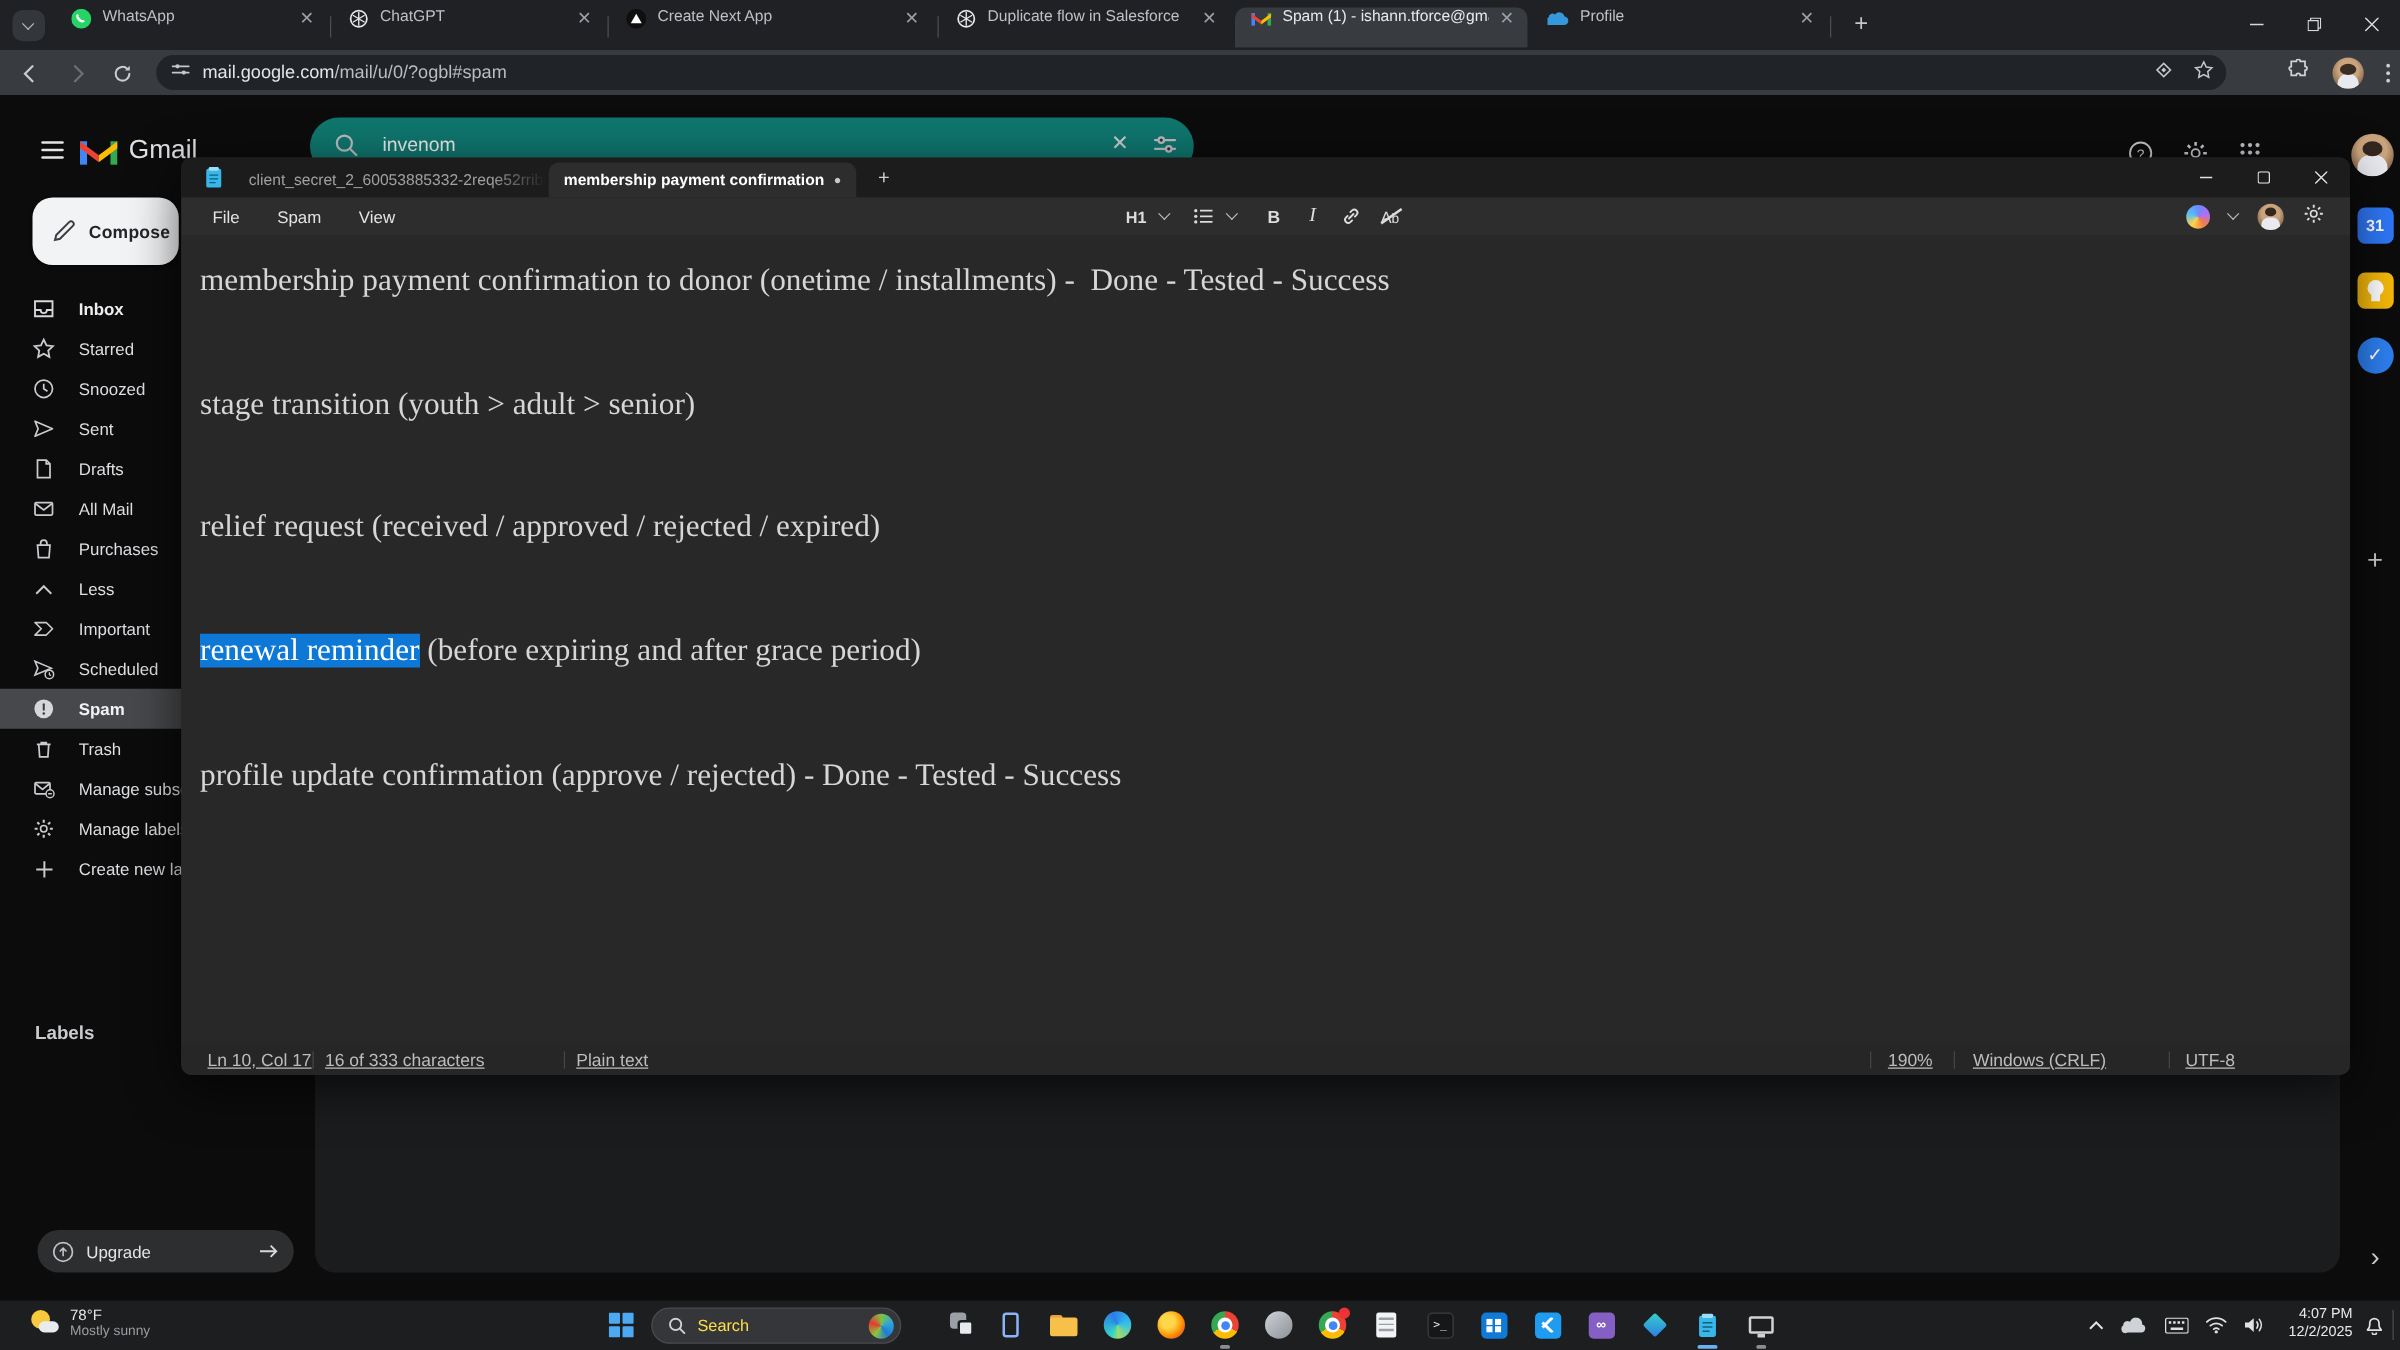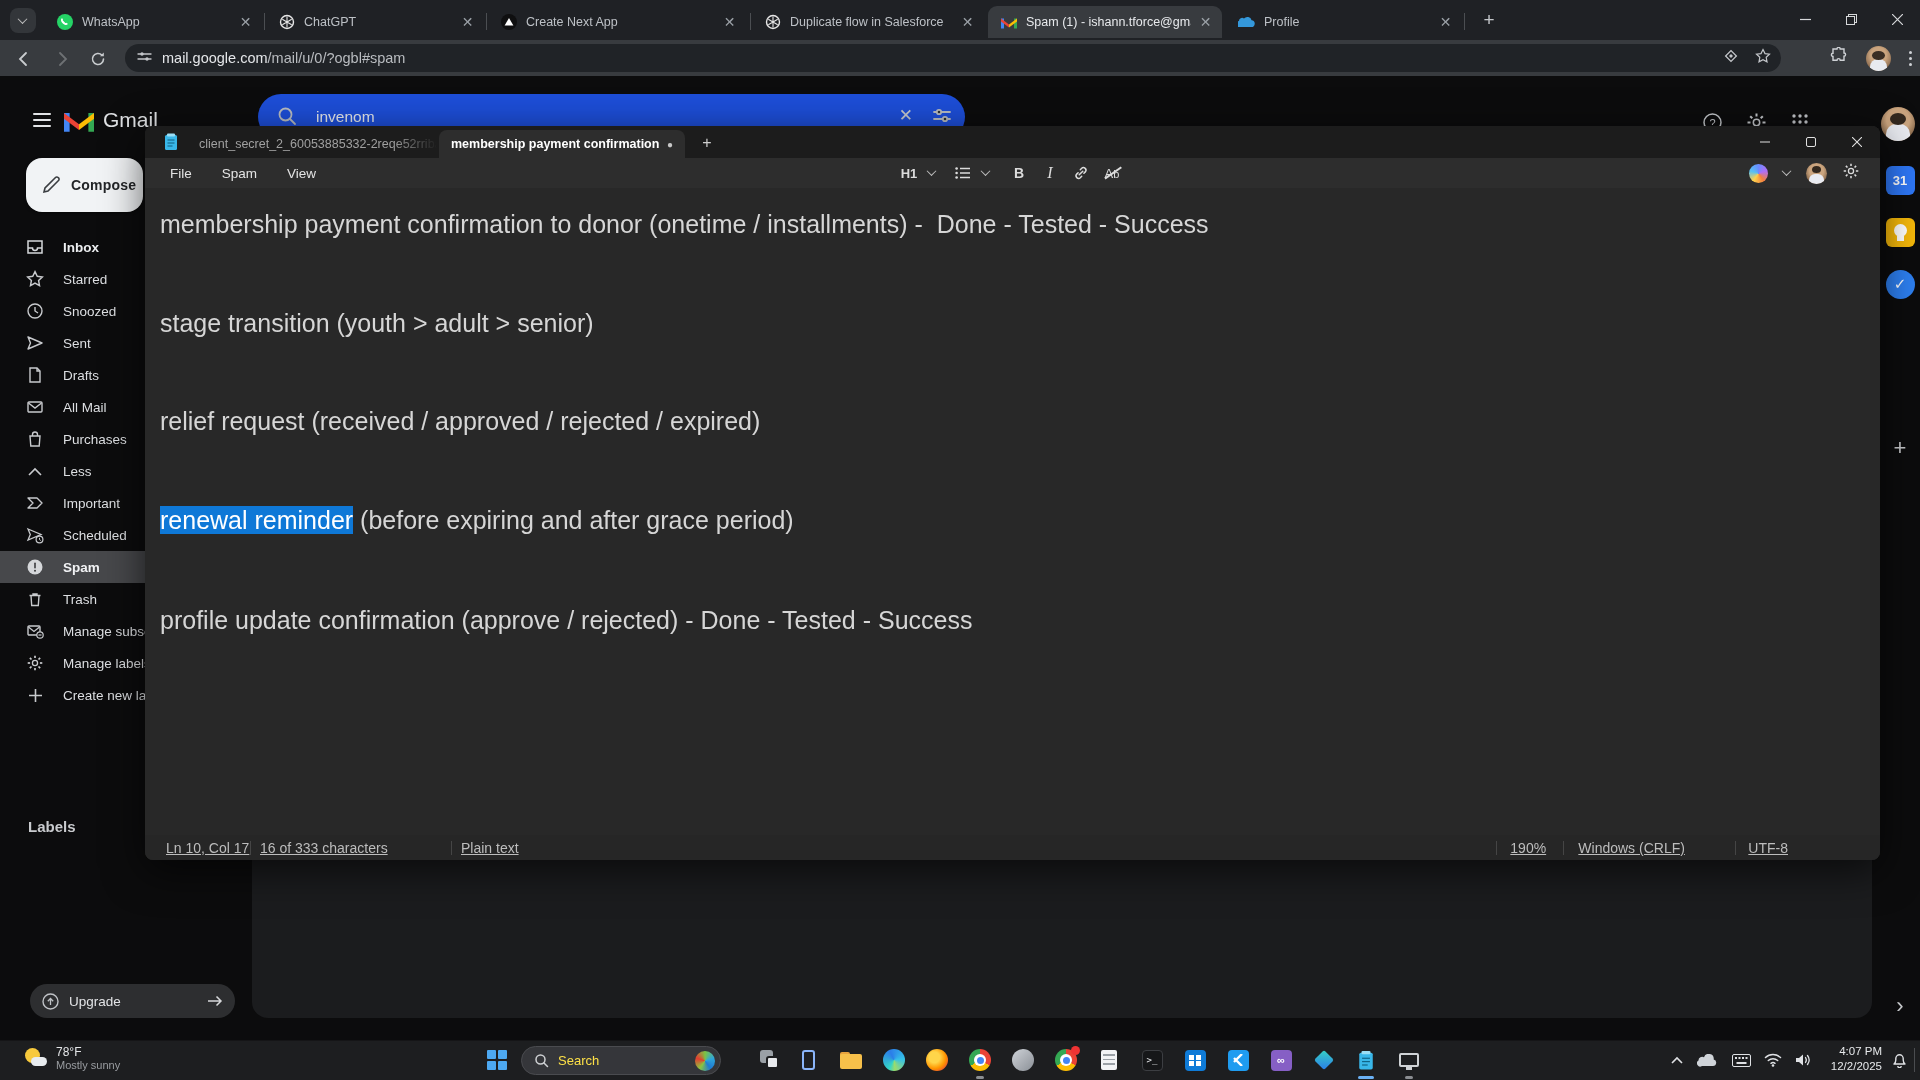--- a/index.html
+++ b/index.html
@@ -3,21 +3,21 @@
 <meta charset="utf-8">
 <style>
   * { margin:0; padding:0; box-sizing:border-box; }
   html,body { background:#000; }
   body { font-family:"Liberation Sans","DejaVu Sans",sans-serif; }
   #screen { position:relative; width:1920px; height:1080px; background:#0c0c0d; overflow:hidden; }
 
   
   #tabstrip { position:absolute; left:0; top:0; width:1920px; height:40px; background:#1f2125; z-index:3; }
   .tab-search-btn { position:absolute; left:10px; top:8px; width:26px; height:25px; border-radius:8px; background:#33363a; display:flex; align-items:center; justify-content:center; }
-  .btab { position:absolute; top:6px; height:32px; border-radius:9px 9px 0 0; display:flex; align-items:center; padding:0 8px 0 12px; color:#bdc1c6; font-size:12.5px; }
+  .btab { position:absolute; top:6px; height:32px; border-radius:9px 9px 0 0; display:flex; align-items:flex-start; padding:0 8px 0 12px; color:#bdc1c6; font-size:12.5px; }
   .btab.active { background:#383b3f; color:#e8eaed; }
   .btab .fav { width:17px; height:17px; margin-right:9px; flex:0 0 auto; display:flex; align-items:center; justify-content:center; }
   .btab .tlabel { white-space:nowrap; overflow:hidden; flex:1; }
   .btab .tclose { width:17px; height:17px; margin-left:6px; flex:0 0 auto; color:#9aa0a6; font-size:14px; line-height:16px; text-align:center; border-radius:50%; }
   .tab-sep { position:absolute; top:13px; width:1px; height:17px; background:#4b4e52; }
   .newtab-btn { position:absolute; left:1476px; top:8px; width:26px; height:25px; color:#c3c6ca; font-size:19px; line-height:24px; text-align:center; border-radius:6px; }
   .wincontrols { position:absolute; right:0; top:0; height:38px; display:flex; z-index:4; }
   .wc { width:46px; height:38px; display:flex; align-items:center; justify-content:center; color:#d6d8da; }
 
   #toolbar { position:absolute; left:0; top:40px; width:1920px; height:36px; background:#383b3f; z-index:3; }
@@ -33,21 +33,21 @@
   .avatar-sm:before { content:""; position:absolute; left:4px; top:13px; width:17px; height:12px; border-radius:8px 8px 0 0; background:#e8eaf0; }
   .kebab { display:flex; flex-direction:column; gap:3px; }
   .kebab i { width:3px; height:3px; background:#cfd2d6; border-radius:50%; }
 
   
   #gmail { position:absolute; left:0; top:76px; width:1920px; height:964px; background:#0c0c0d; z-index:1; }
   .hamburger { position:absolute; left:22px; top:26px; width:40px; height:36px; display:flex; flex-direction:column; justify-content:center; gap:4px; align-items:center; }
   .hamburger i { width:18px; height:2px; background:#e2e4e6; border-radius:1px; }
   .gmail-logo { position:absolute; left:64px; top:26px; height:36px; display:flex; align-items:center; gap:9px; }
   .gmail-logo .word { font-size:21px; color:#dfe1e4; }
-  .gm-search { position:absolute; left:258px; top:18px; width:707px; height:46px; border-radius:23px; background:#1d4ed8; display:flex; align-items:center; }
+  .gm-search { position:absolute; left:248px; top:18px; width:707px; height:46px; border-radius:23px; background:#0f766e; display:flex; align-items:center; }
   .gm-search .q { margin-left:58px; font-size:15.5px; color:#e8eaed; }
   .gm-search .mag { position:absolute; left:18px; top:11px; }
   .gm-search .clr { position:absolute; right:52px; top:11px; color:#c7cace; font-size:17px; }
   .gm-search .tune { position:absolute; right:12px; top:11px; }
   .gm-hico { position:absolute; top:34px; width:24px; height:24px; display:flex; align-items:center; justify-content:center; }
   .gm-avatar { position:absolute; left:1881px; top:31px; width:34px; height:34px; border-radius:50%; background:radial-gradient(circle at 50% 38%, #caa47e 0 42%, #7d5f44 78%); overflow:hidden; }
   .gm-avatar:after { content:""; position:absolute; left:9px; top:6px; width:16px; height:12px; border-radius:50%; background:#33281e; }
   .gm-avatar:before { content:""; position:absolute; left:5px; top:17px; width:24px; height:17px; border-radius:10px 10px 0 0; background:#e9ebf1; }
 
   .compose { position:absolute; left:26px; top:82px; width:117px; height:54px; border-radius:16px; background:#f1f3f5; display:flex; align-items:center; gap:11px; padding-left:16px; box-shadow:0 1px 3px rgba(0,0,0,.5); }
@@ -89,21 +89,21 @@
   .np-format { position:absolute; left:752px; top:0; height:30px; display:flex; align-items:center; gap:7px; color:#dcdcdc; }
   .fbtn { min-width:24px; height:24px; display:flex; align-items:center; justify-content:center; border-radius:4px; font-size:14px; }
   .chev { width:8px; height:8px; display:inline-block; }
   .chev:after { content:""; display:block; width:6px; height:6px; border-right:1.5px solid #bdbdbd; border-bottom:1.5px solid #bdbdbd; transform:rotate(45deg) translate(-1px,-1px); }
   .np-right { position:absolute; right:20px; top:0; height:30px; display:flex; align-items:center; gap:15px; }
   .copilot { width:19px; height:19px; border-radius:50%; background:conic-gradient(#6a8bff,#b06ef5,#f2803f,#ffd24d,#57c0f5,#6a8bff); }
   .np-avatar { width:21px; height:21px; border-radius:50%; background:radial-gradient(circle at 50% 38%, #caa47e 0 42%, #7d5f44 78%); position:relative; overflow:hidden; }
   .np-avatar:after { content:""; position:absolute; left:6px; top:3px; width:9px; height:7px; border-radius:50%; background:#33281e; }
   .np-avatar:before { content:""; position:absolute; left:3px; top:11px; width:15px; height:10px; border-radius:6px 6px 0 0; background:#e9ebf1; }
   .np-content { position:absolute; left:0; top:62px; width:100%; height:647px; background:#282828; }
-  .np-line { position:absolute; left:15px; font-family:Liberation Sans, sans-serif; font-size:25px; line-height:33px; color:#d6d6d6; white-space:pre; }
+  .np-line { position:absolute; left:15px; font-family:Liberation Serif, serif; font-size:25px; line-height:33px; color:#d6d6d6; white-space:pre; }
   .np-line .sel { background:#0e78d7; color:#fff; }
   .np-status { position:absolute; left:0; bottom:0; width:100%; height:25px; background:#262626; display:flex; align-items:center; font-size:14px; color:#bdbdbd; }
   .sb-sep { width:1px; height:14px; background:#454545; }
   .st-cell { white-space:nowrap;text-decoration:underline; }
 
   
   #taskbar { position:absolute; left:0; top:1040px; width:1920px; height:40px; background:#1d1e20; border-top:1px solid #151517; z-index:10; }
   .weather { position:absolute; left:24px; top:4px; display:flex; align-items:center; gap:8px; }
   .w-ic { position:relative; width:24px; height:24px; }
   .w-sun { position:absolute; left:1px; top:2px; width:15px; height:15px; border-radius:50%; background:#f7c93c; }

